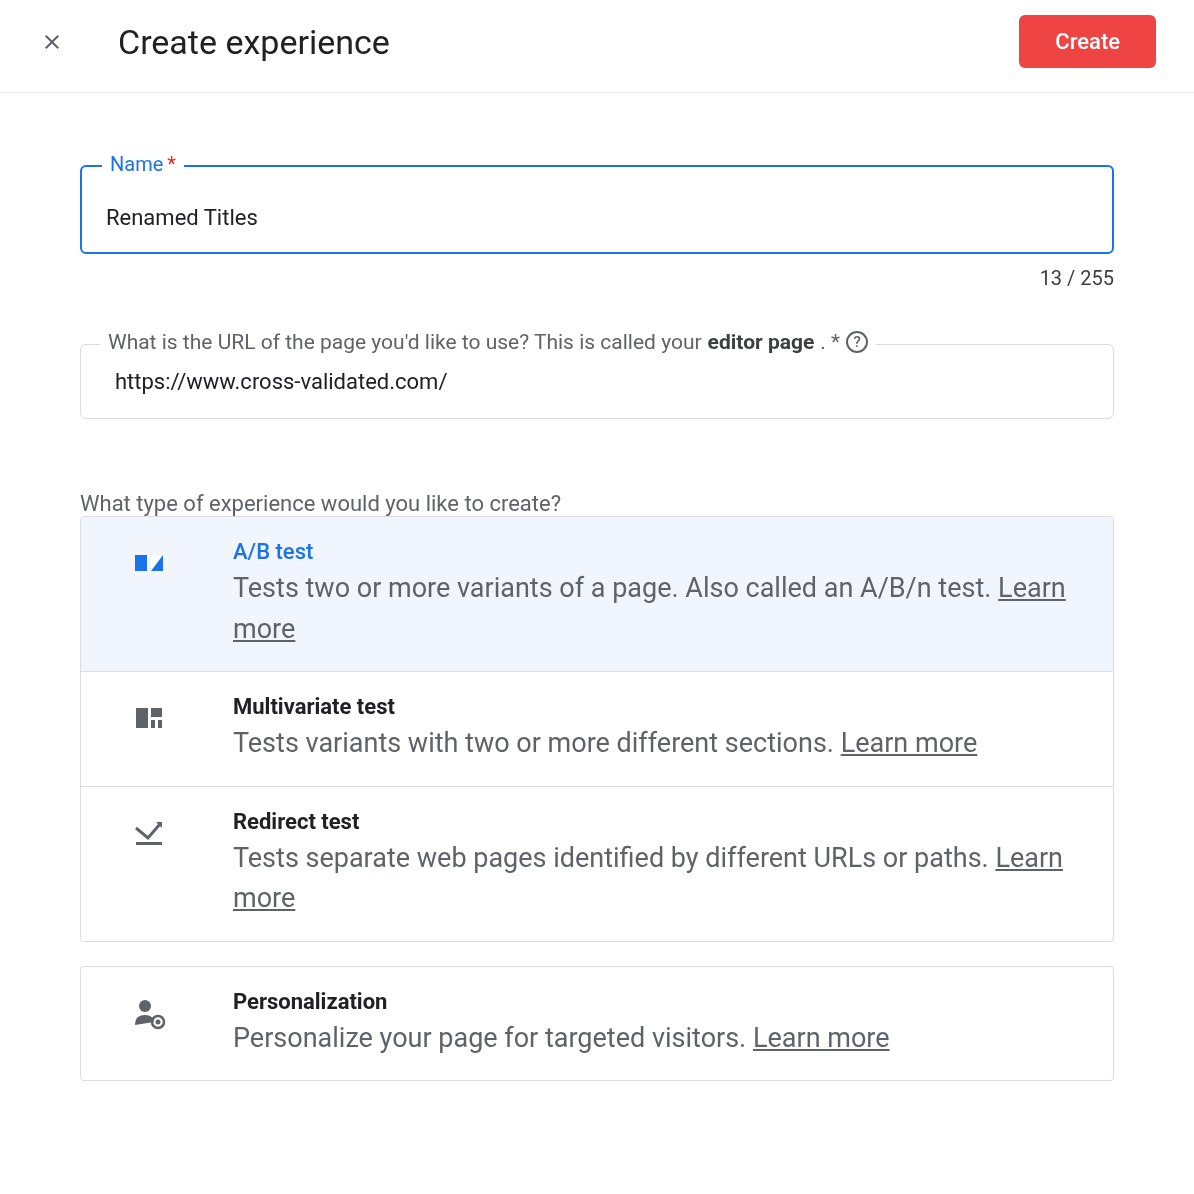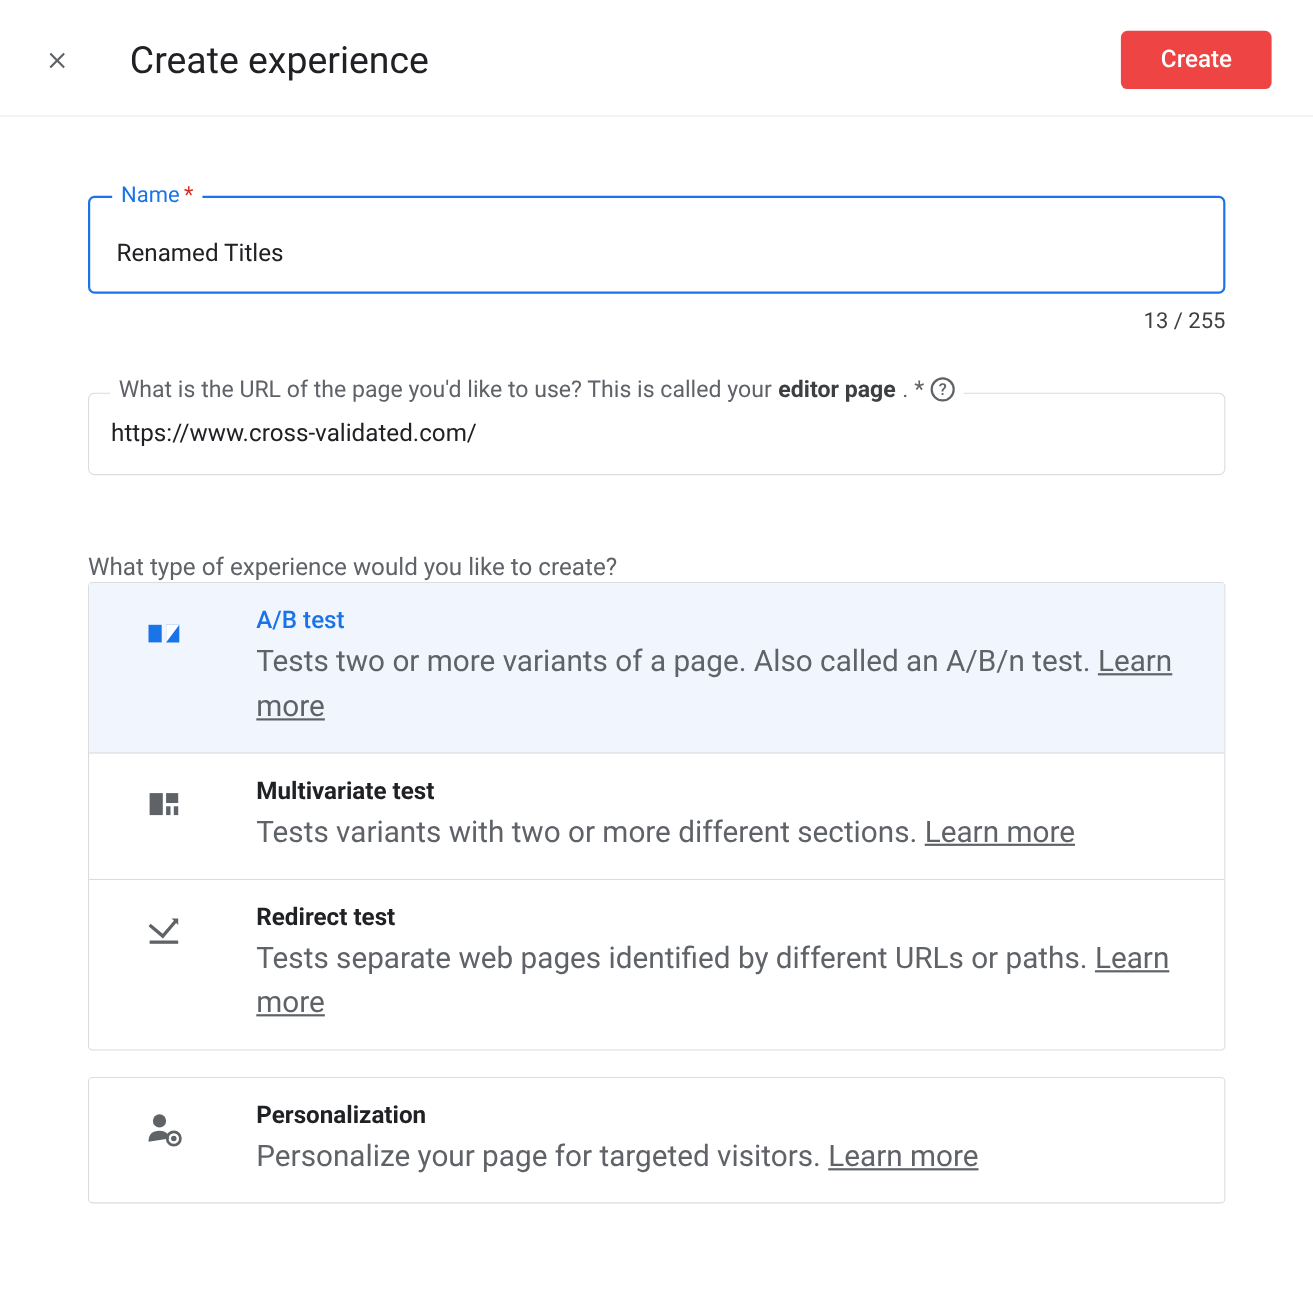--- a/index.html
+++ b/index.html
@@ -1,18 +1,18 @@
 <!DOCTYPE html>
 <html><head>
 <meta charset="utf-8">
 <style>
   * { box-sizing: border-box; margin: 0; padding: 0; }
   html, body { width: 1194px; height: 1194px; font-family: "Google Sans", Roboto, Arial, sans-serif; background: #fff; color: #202124; }
   .header {
-    display: flex; align-items: center; padding: 28px 38px 24px 38px;
+    display: flex; align-items: center; padding: 15px 38px 24px 38px;
     border-bottom: 1px solid #e8eaed;
   }
   .close-btn {
     width: 28px; height: 28px; display: flex; align-items: center; justify-content: center;
     cursor: pointer; color: #5f6368; margin-right: 52px;
   }
   .page-title { font-size: 34px; font-weight: 400; color: #202124; letter-spacing: 0; flex: 1; }
   .create-btn {
     background: #ef4444; color: #fff; border: none; font-size: 22px; font-weight: 500;
     padding: 14px 36px; border-radius: 6px; cursor: pointer; font-family: inherit;
@@ -29,25 +29,25 @@
     font-size: 20px; color: #1a73e8; display: flex; align-items: center; gap: 4px;
   }
   .floating-label .req { color: #d93025; }
   .name-input {
     width: 100%; border: none; outline: none; font-size: 22px; font-family: inherit;
     color: #202124; background: transparent;
   }
   .counter { text-align: right; font-size: 20px; color: #3c4043; margin-top: 12px; margin-bottom: 54px; }
   .url-field { position: relative; }
   .url-outline {
-    border: 1px solid #dadce0; border-radius: 6px; padding: 24px 24px 24px 20px;
+    border: 1px solid #dadce0; border-radius: 6px; padding: 24px 24px 24px 34px;
   }
   .url-label {
     position: absolute; top: -14px; left: 20px; background: #fff; padding: 0 8px;
-    font-size: 21px; color: #5f6368; display: flex; gap: 6px;
+    font-size: 21px; color: #5f6368; display: flex; align-items: center; gap: 6px;
   }
   .url-label .bold { font-weight: 700; color: #3c4043; }
   .help-icon {
     display: inline-flex; width: 22px; height: 22px; border: 2px solid #5f6368; border-radius: 50%;
     align-items: center; justify-content: center; font-size: 15px; color: #5f6368; font-weight: 500;
   }
   .url-value { font-size: 22px; color: #202124; }
   .section-q { font-size: 22px; color: #5f6368; margin-top: 72px; }
   .options { border: 1px solid #dadce0; border-radius: 4px; overflow: hidden; }
   .option-row {

